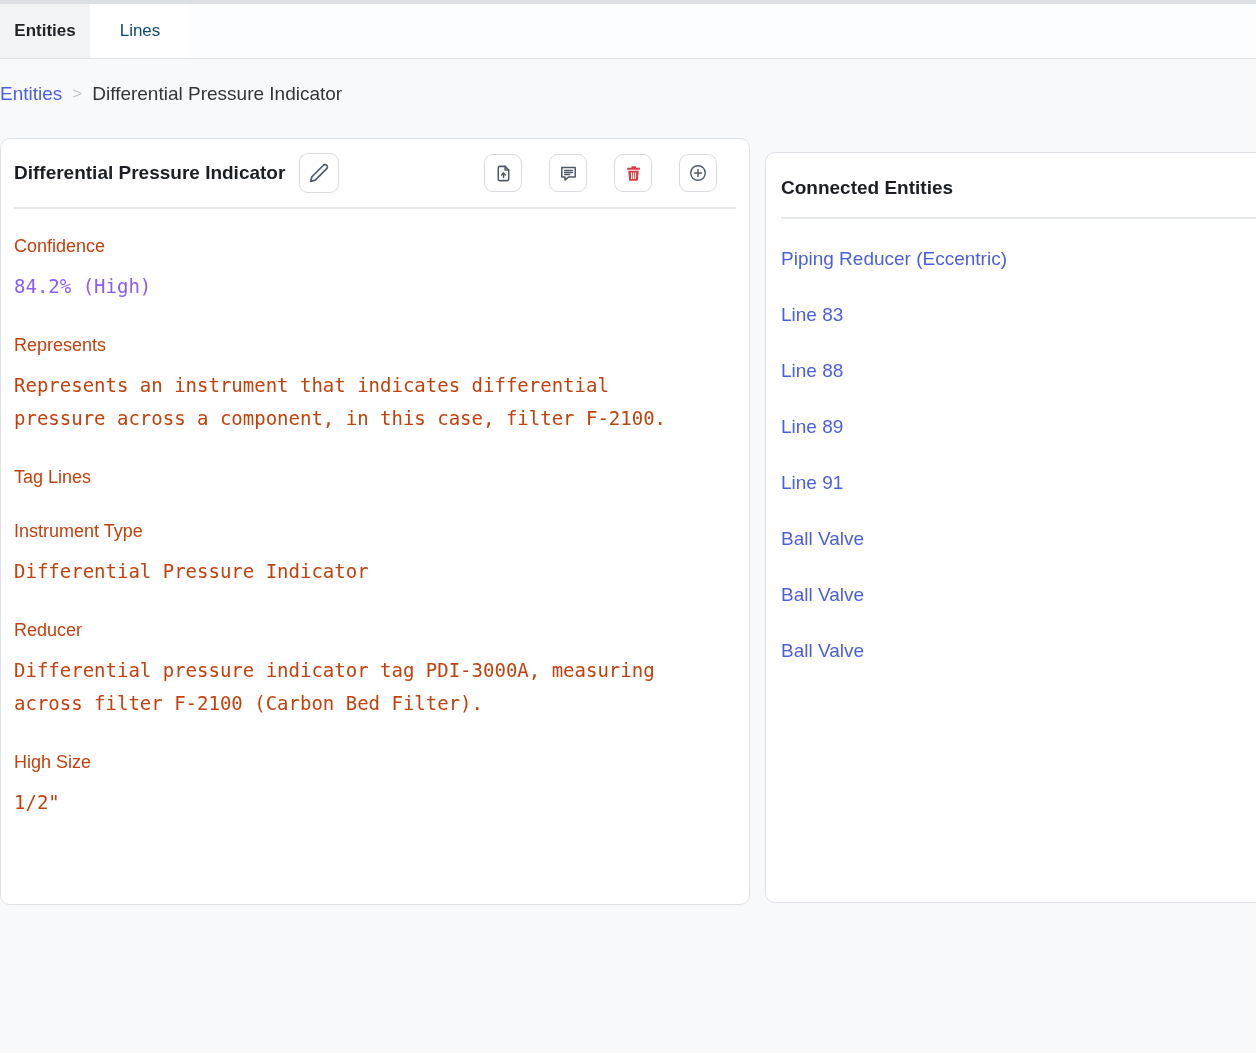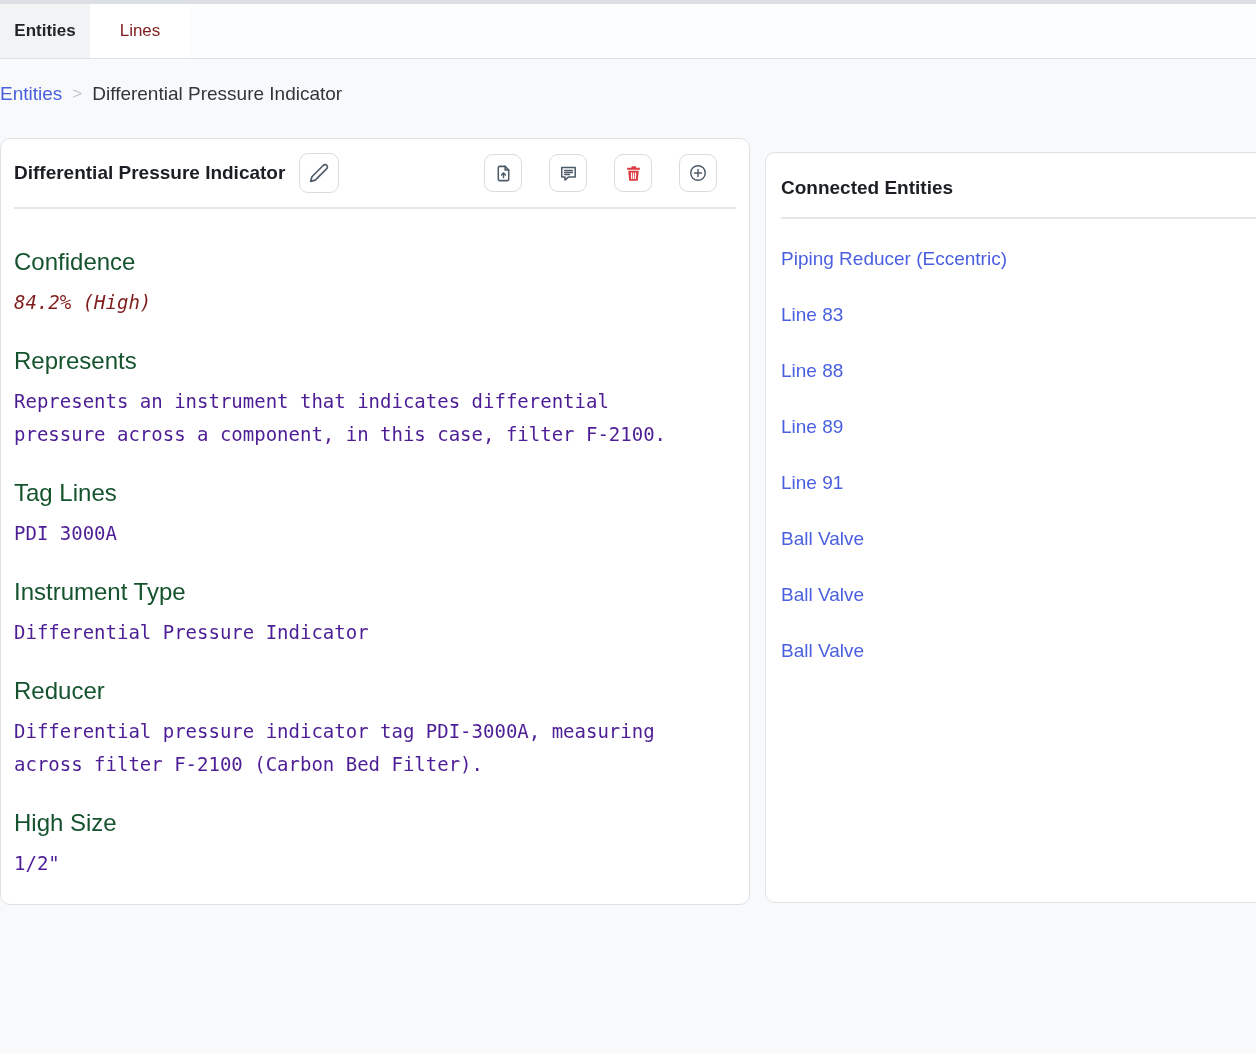--- a/index.html
+++ b/index.html
@@ -11,21 +11,21 @@
   }
   
   .tabbar {
     position:absolute; top:0; left:0; width:100%; height:59px;
     box-sizing:border-box; background:#fcfdfe;
     border-top:4px solid #dce0e4; border-bottom:1px solid #dee2e6;
     display:flex;
   }
   .tab {
     display:flex; align-items:center; justify-content:center;
-    font-size:17px; color:#7f1d1d; width:90px; cursor:pointer;
+    font-size:17px; color:#0c4a6e; width:90px; cursor:pointer;
   }
   .tab.active { background:#f1f3f5; color:#1f2327; font-weight:700; }
   .tab.t-lines { width:100px; background:#ffffff; }
   
   .breadcrumb {
     position:absolute; top:82px; left:0; display:flex; align-items:center;
     gap:10px; font-size:19px; line-height:24px;
   }
   .crumb-link { color:#4a5fe0; text-decoration:none; cursor:pointer; }
   .crumb-sep { color:#c0c6cc; font-size:17px; }
@@ -46,26 +46,26 @@
     background:#ffffff; border:1px solid #d8dce1; border-radius:9px;
     width:38px; height:38px; display:flex; align-items:center; justify-content:center;
     padding:0; cursor:pointer; color:#4d5a68;
   }
   .edit-btn { width:40px; height:40px; margin-left:14px; flex:none; }
   .actions { margin-left:auto; display:flex; gap:27px; }
   .divider { height:2px; background:#e4e7ea; margin:13px 13px 0 13px; }
   
   .fields { padding:25px 13px 0 13px; }
   .field { margin-bottom:30px; }
-  .f-label { font-size:24px; line-height:24px; color:#14532d; margin-bottom:12px;margin-top:16px; }
+  .f-label { font-size:18px; line-height:24px; color:#c2410c; margin-bottom:12px; }
   .f-value {
     font-family:"DejaVu Sans Mono","Liberation Mono",monospace;
-    font-size:19px; line-height:33px; color:#4c1d95; max-width:680px;
+    font-size:19px; line-height:33px; color:#c2410c; max-width:680px;
   }
-  .f-value.confidence { color:#7f1d1d;font-style:italic; }
+  .f-value.confidence { color:#8b5cf6; }
   
   .side-title { font-size:19px; font-weight:700; line-height:26px; color:#1b1f23; }
   .side-divider { height:2px; background:#e4e7ea; margin-top:16px; }
   .links { margin-top:26px; }
   .entity-link {
     display:block; font-size:19px; line-height:28px; margin-bottom:28px;
     color:#4a5fe0; text-decoration:none; cursor:pointer;
   }
   svg { display:block; }
 </style>
@@ -135,21 +135,20 @@
     <div class="field">
       <div class="f-label">Confidence</div>
       <div class="f-value confidence">84.2% (High)</div>
     </div>
     <div class="field">
       <div class="f-label">Represents</div>
       <div class="f-value">Represents an instrument that indicates differential pressure across a component, in this case, filter F-2100.</div>
     </div>
     <div class="field">
       <div class="f-label">Tag Lines</div>
-      <div class="f-value">PDI 3000A</div>
     </div>
     <div class="field">
       <div class="f-label">Instrument Type</div>
       <div class="f-value">Differential Pressure Indicator</div>
     </div>
     <div class="field">
       <div class="f-label">Reducer</div>
       <div class="f-value">Differential pressure indicator tag PDI-3000A, measuring across filter F-2100 (Carbon Bed Filter).</div>
     </div>
     <div class="field">

